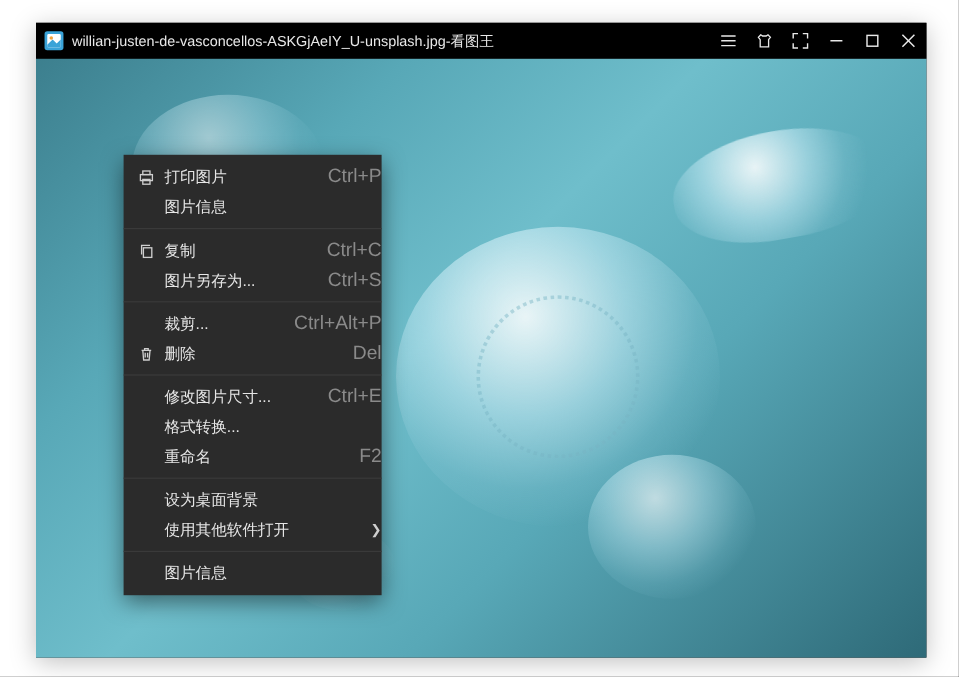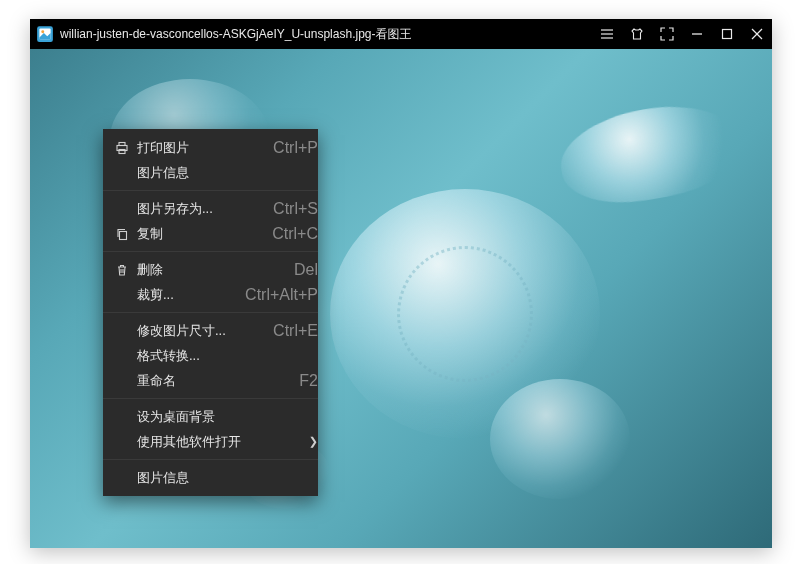--- a/index.html
+++ b/index.html
@@ -104,52 +104,52 @@
           <span class="sc">Ctrl+P</span>
         </div>
         <div class="mi">
           <span class="ic"></span>
           <span class="lbl">图片信息</span>
           <span class="sp"></span>
           <span class="sc"></span>
         </div>
         <div class="sep"></div>
         <div class="mi">
-          <span class="ic"></span>
-          <span class="lbl">图片另存为...</span>
-          <span class="sp"></span>
-          <span class="sc">Ctrl+S</span>
-        </div>
-        <div class="mi">
           <span class="ic">
             <svg viewBox="0 0 14 14" fill="none" stroke="currentColor" stroke-width="1.1">
               <rect x="4.5" y="4.5" width="7" height="8"></rect>
               <path d="M3 10V2.5h7"></path>
             </svg>
           </span>
           <span class="lbl">复制</span>
           <span class="sp"></span>
           <span class="sc">Ctrl+C</span>
         </div>
+        <div class="mi">
+          <span class="ic"></span>
+          <span class="lbl">图片另存为...</span>
+          <span class="sp"></span>
+          <span class="sc">Ctrl+S</span>
+        </div>
         <div class="sep"></div>
+        <div class="mi">
+          <span class="ic"></span>
+          <span class="lbl">裁剪...</span>
+          <span class="sp"></span>
+          <span class="sc">Ctrl+Alt+P</span>
+        </div>
         <div class="mi">
           <span class="ic">
             <svg viewBox="0 0 14 14" fill="none" stroke="currentColor" stroke-width="1.1">
               <path d="M3 4h8M5.5 4V2.5h3V4M4 4l.7 8h4.6L10 4M6 6v4M8 6v4"></path>
             </svg>
           </span>
           <span class="lbl">删除</span>
           <span class="sp"></span>
           <span class="sc">Del</span>
-        </div>
-        <div class="mi">
-          <span class="ic"></span>
-          <span class="lbl">裁剪...</span>
-          <span class="sp"></span>
-          <span class="sc">Ctrl+Alt+P</span>
         </div>
         <div class="sep"></div>
         <div class="mi">
           <span class="ic"></span>
           <span class="lbl">修改图片尺寸...</span>
           <span class="sp"></span>
           <span class="sc">Ctrl+E</span>
         </div>
         <div class="mi">
           <span class="ic"></span>

